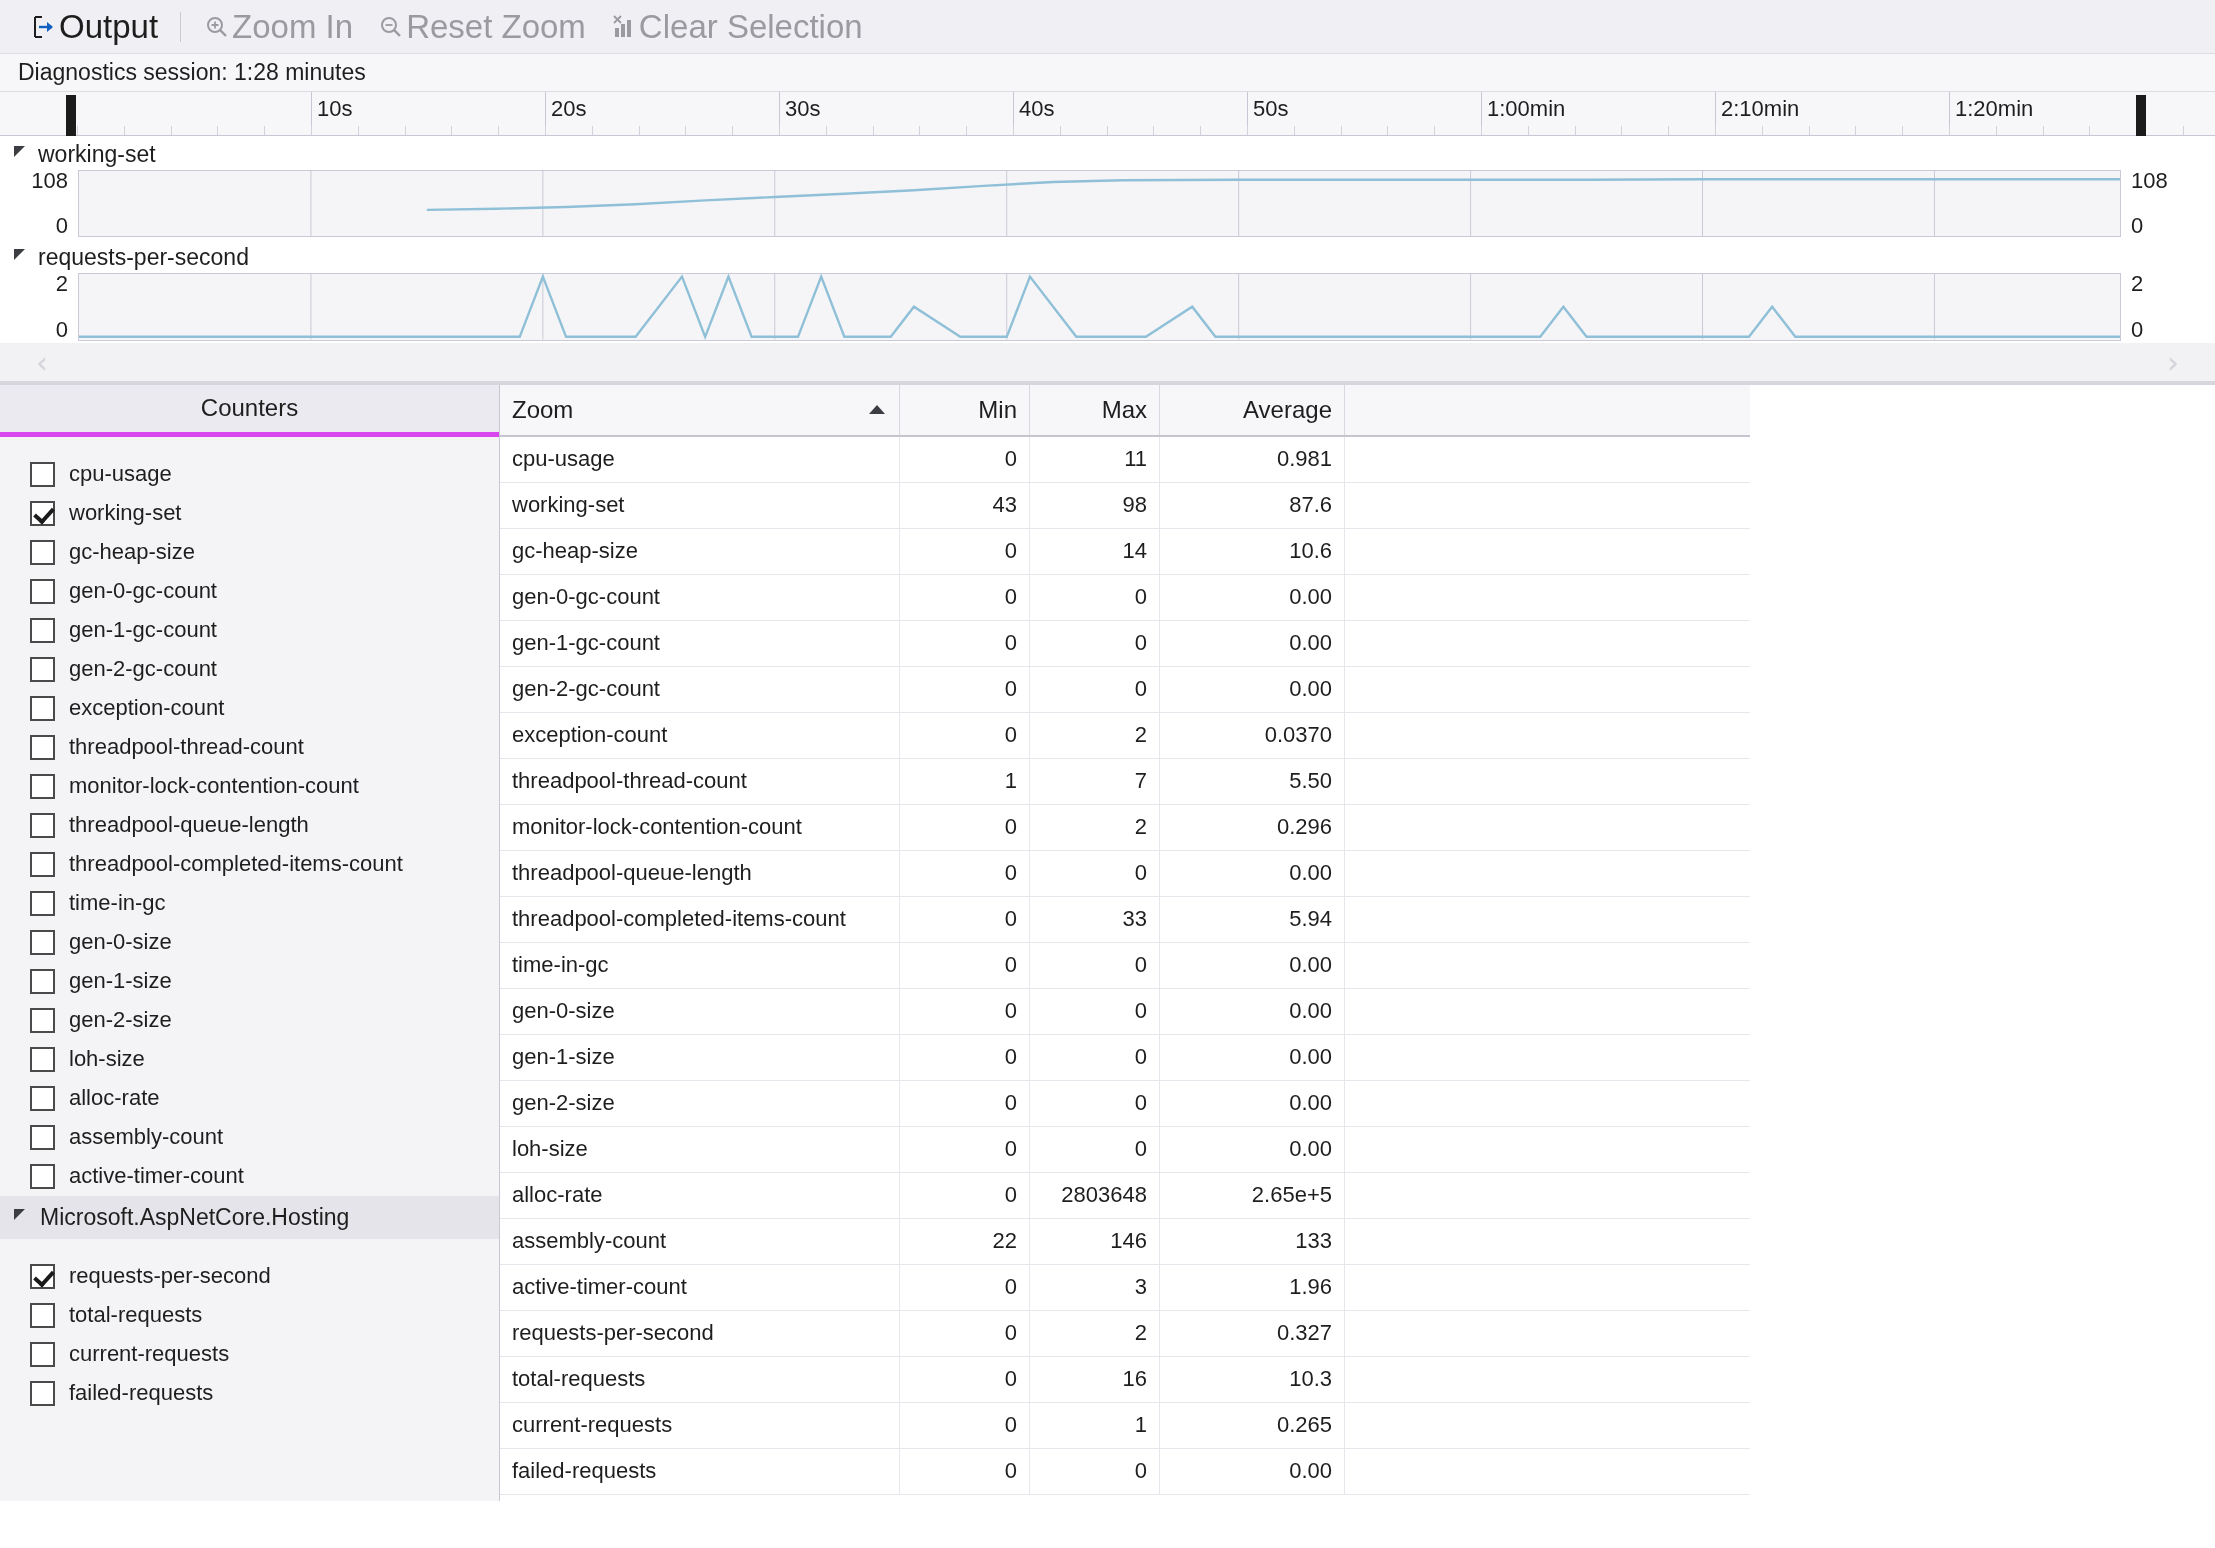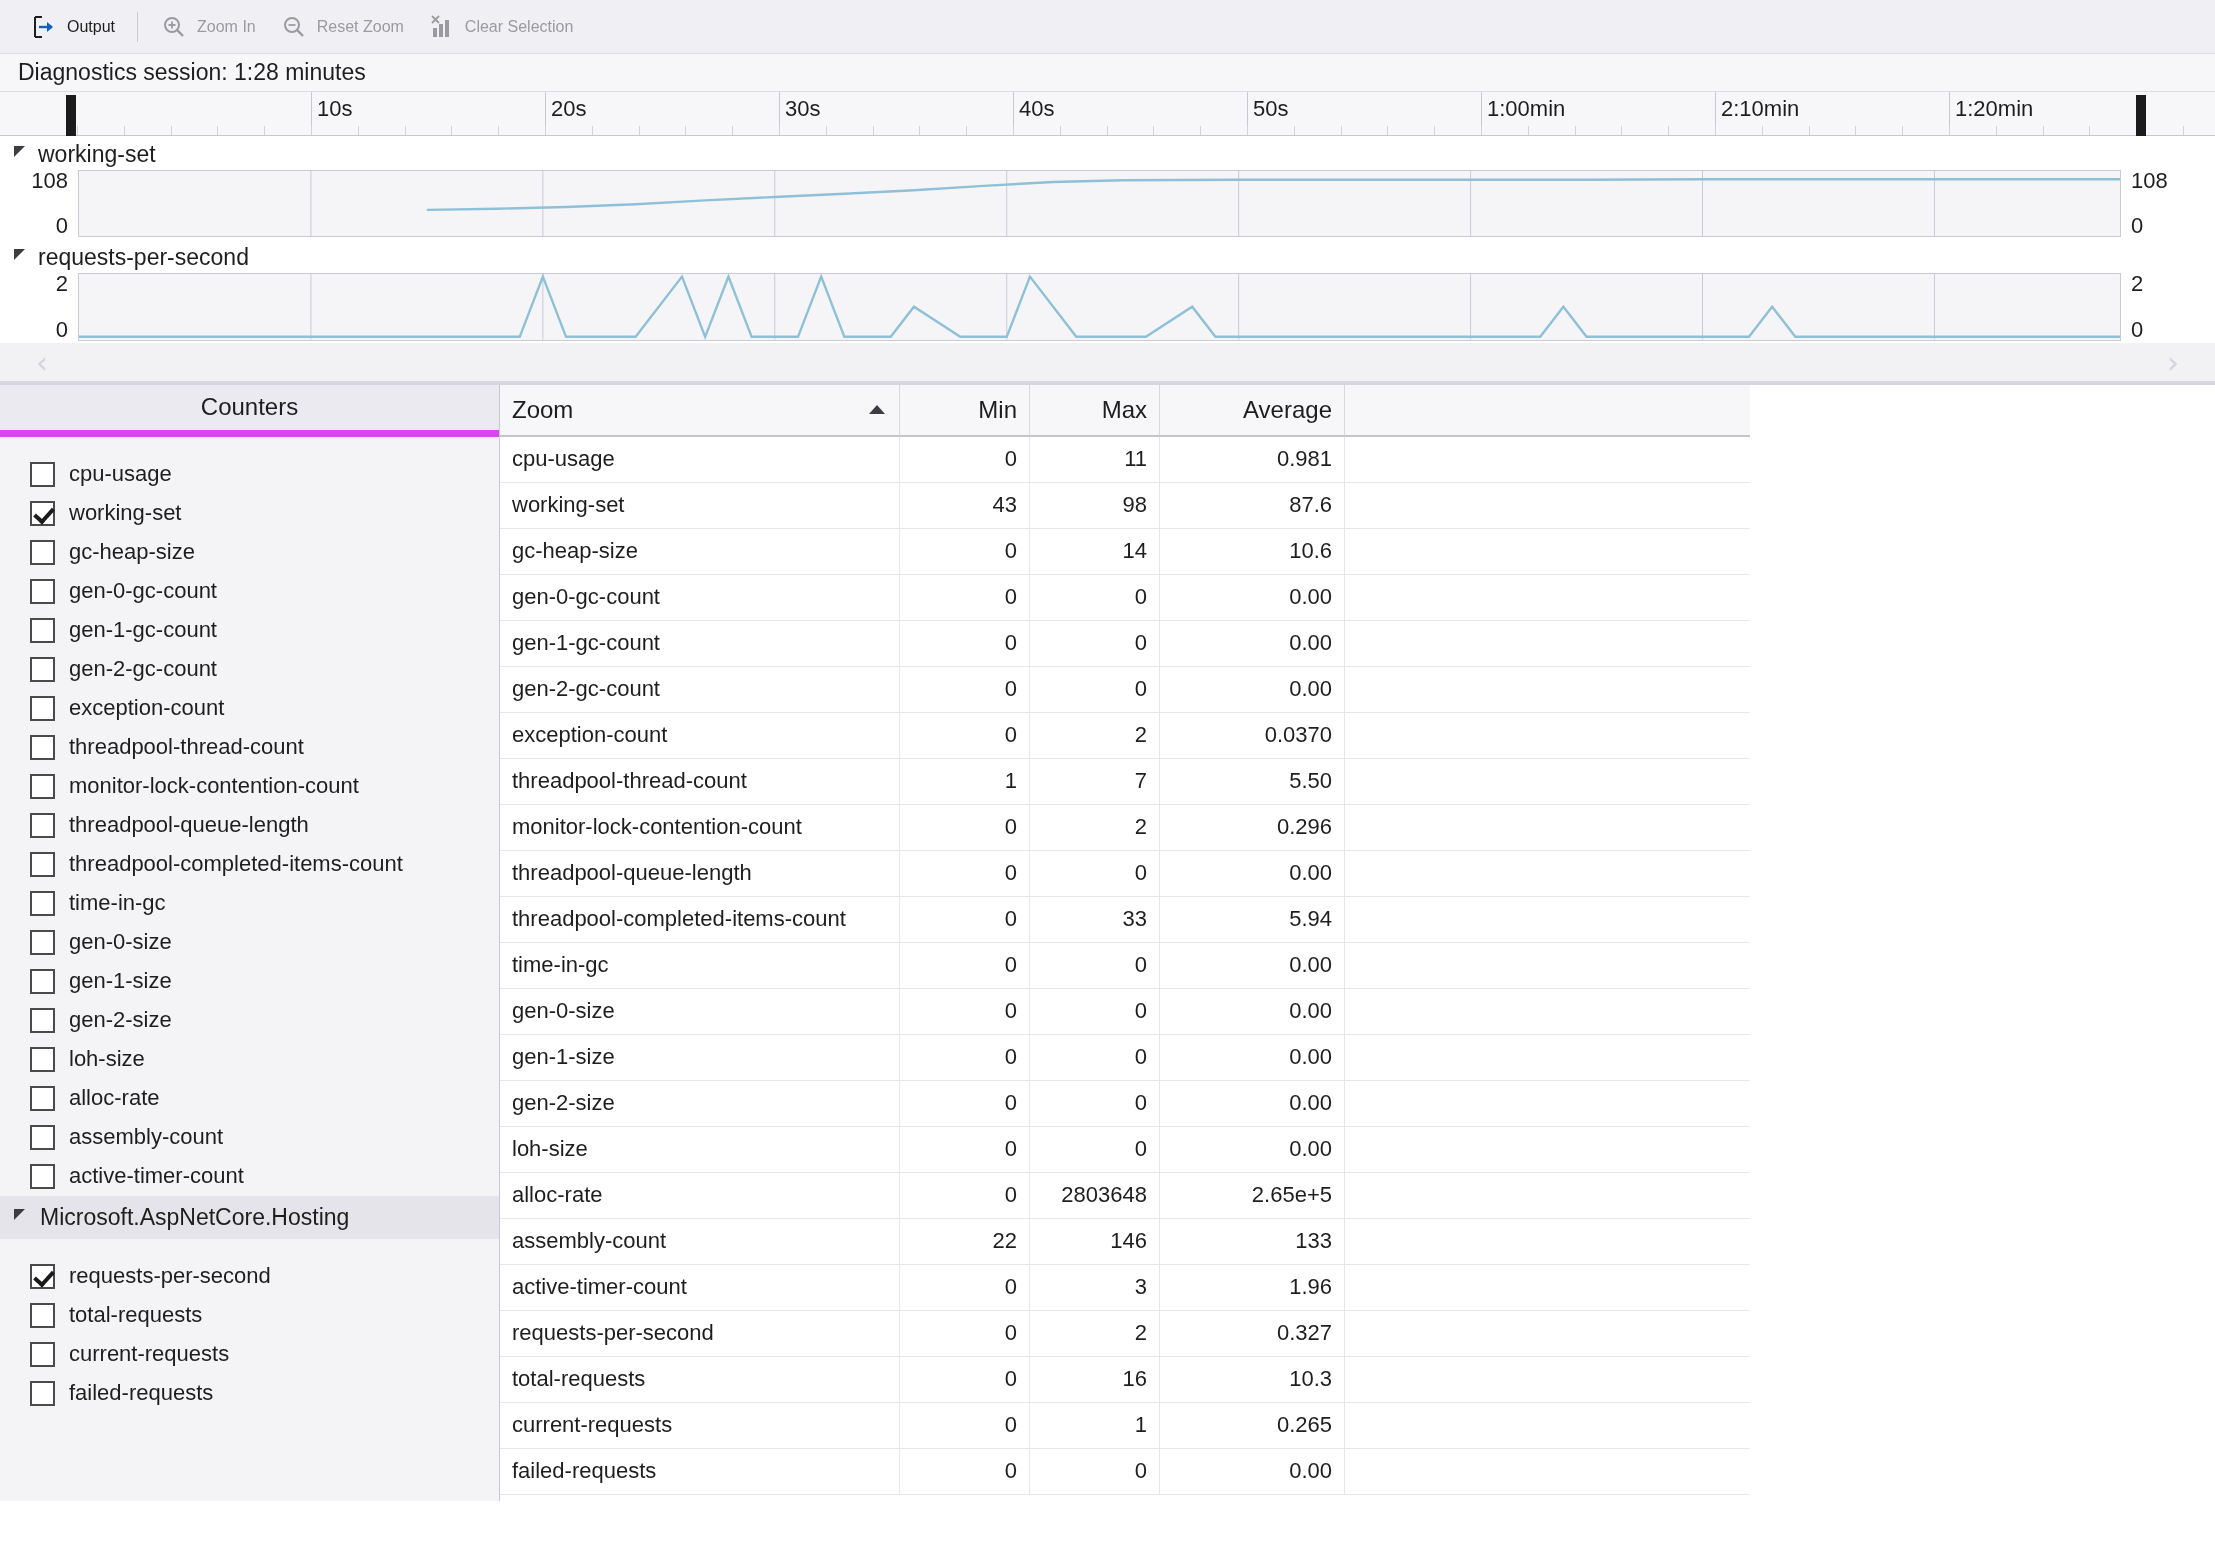--- a/index.html
+++ b/index.html
@@ -17,23 +17,23 @@
     background: #f0f0f4;
     border-bottom: 1px solid #dcdce2;
     display: flex;
     align-items: center;
     padding-left: 18px;
     gap: 0px;
   }
   .tb-btn {
     display: flex;
     align-items: center;
-    gap: 9px;
+    gap: 1px;
     padding: 5px 12px;
-    font-size: 16px;
+    font-size: 33px;
     color: #1e1e1e;
     white-space: nowrap;
   }
   .tb-btn.disabled { color: #9a9aa0; }
   .tb-sep {
     width: 1px; height: 30px;
     background: #c9c9d0;
     margin: 0 10px;
   }
   .tb-icon { display: flex; align-items: center; justify-content: center; width: 28px; height: 28px; }
@@ -168,21 +168,21 @@
     width: 500px;
     flex: none;
     border-right: 1px solid #c8c8d4;
     background: #f4f4f6;
     display: flex;
     flex-direction: column;
   }
   .tree-head {
     height: 52px;
     background: #eaeaf0;
-    border-bottom: 7px solid #d946ef;
+    border-bottom: 5px solid #d946ef;
     display: flex;
     align-items: center;
     justify-content: center;
     font-size: 24px;
     color: #1e1e1e;
   }
   .tree-body { flex: 1; overflow: hidden; }
   .grp-row {
     height: 43px;
     background: #e4e4ea;

